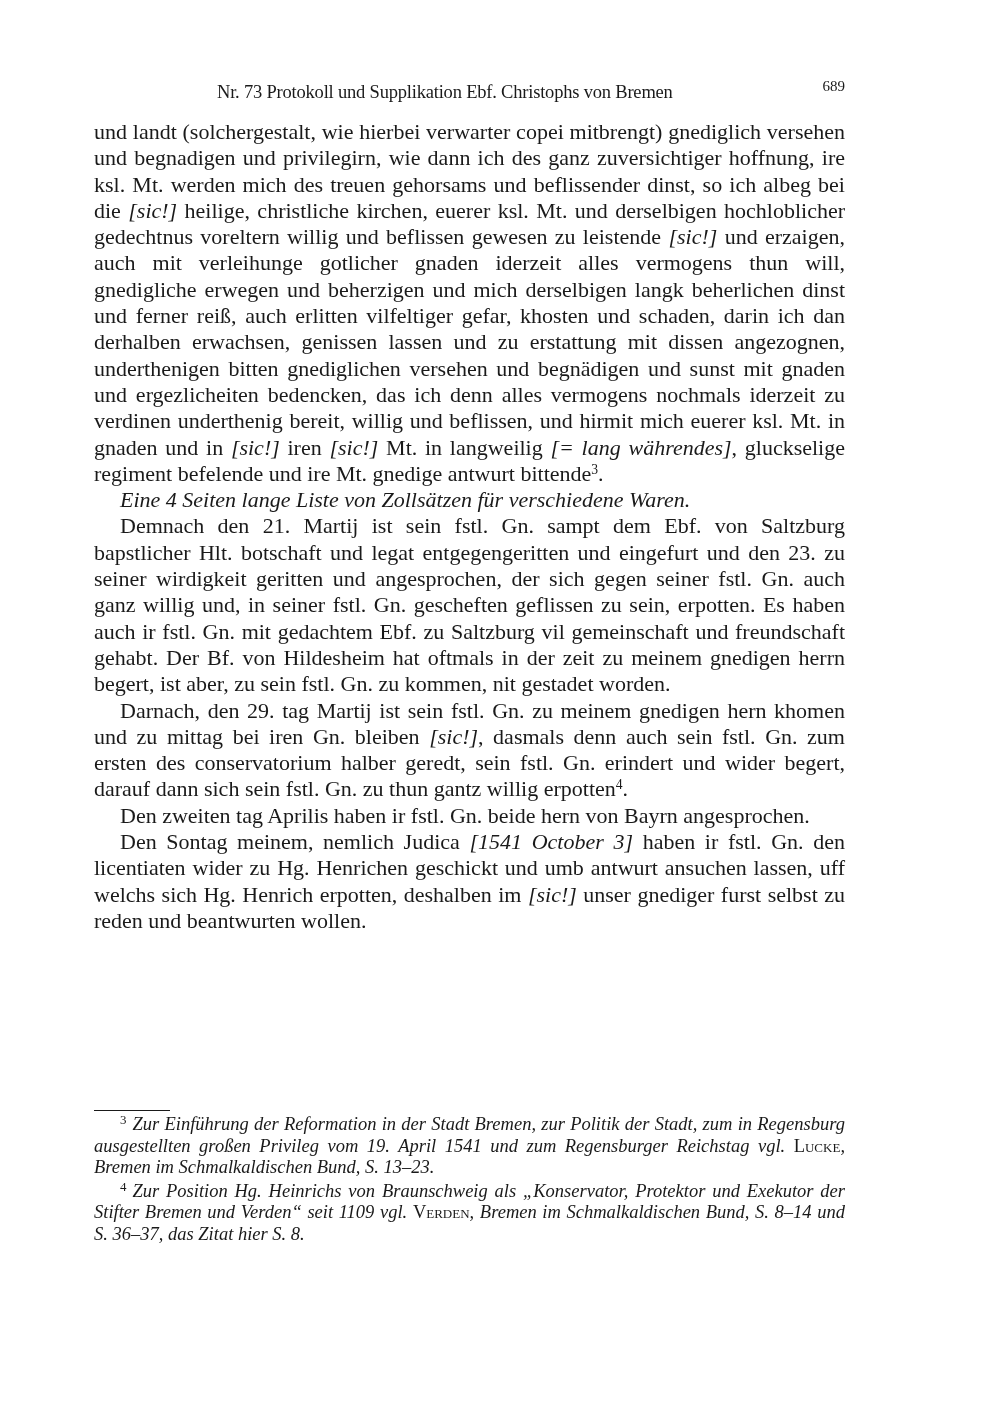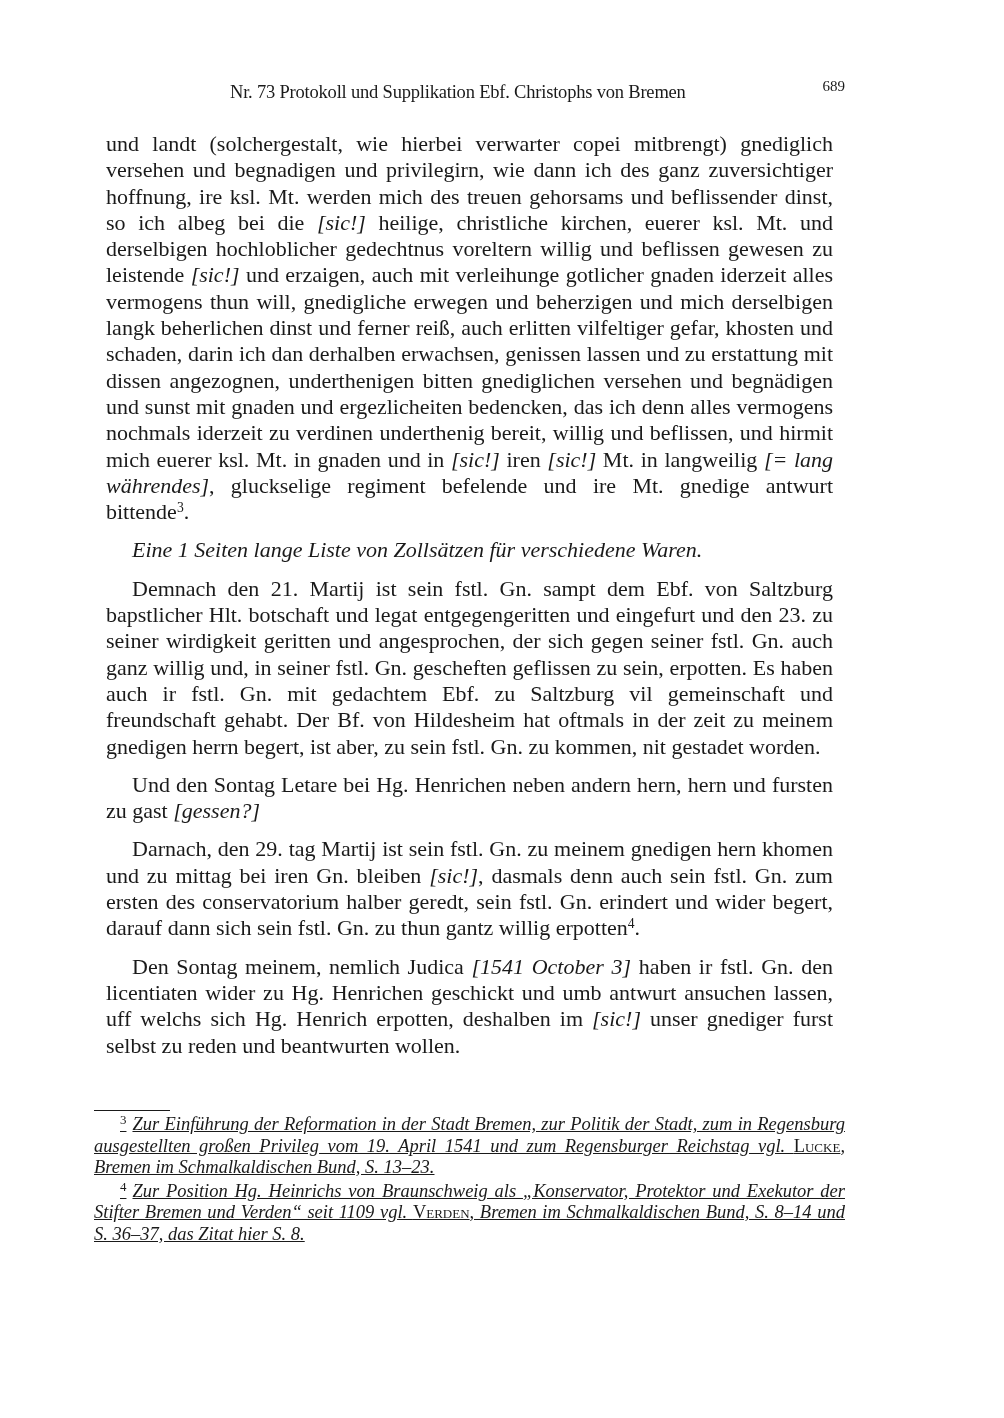--- a/index.html
+++ b/index.html
@@ -7,69 +7,68 @@
   .page {
     position: absolute; left: 94px; top: 0; width: 751px;
     font-family: "Liberation Serif", "DejaVu Serif", serif;
     color: #1a1a1a;
   }
   .running-head {
     position: absolute; top: 78px; left: 0; width: 751px; height: 30px;
     font-size: 19px;
   }
   .running-head .title {
-    position: absolute; left: 136px; top: 4px; font-size: 18.5px; letter-spacing: -0.2px;
+    position: absolute; left: 123px; top: 4px; font-size: 18.5px; letter-spacing: -0.2px;
   }
   .running-head .pageno {
     position: absolute; right: 0; top: 0; font-size: 15px;
   }
   .body-text {
     position: absolute; top: 119px; left: 0; width: 751px;
     font-size: 22px; line-height: 26.3px;
     text-align: justify; hyphens: manual;
   }
-  .body-text p { margin: 12px; }
+  .body-text p { margin: 0; }
   .body-text p.indent { text-indent: 26px; }
   .em { font-style: italic; }
   sup { font-size: 0.62em; line-height: 0; vertical-align: 0.55em; }
   .sc { font-variant: small-caps; font-style: normal; }
   .fn-rule {
     position: absolute; top: 1110px; left: 0; width: 76px; height: 0;
     border-top: 1.2px solid #1a1a1a;
   }
   .footnotes {
     position: absolute; top: 1114px; left: 0; width: 751px;
     font-size: 18.5px; line-height: 21.5px; font-style: italic;
     text-align: justify;
-    text-decoration: underline;
   }
   .footnotes p { margin: 0 0 2px 0; text-indent: 26px; }
   .footnotes .fn-num { font-style: normal; font-size: 0.7em; vertical-align: 0.45em; line-height: 0; margin-right: 6px; }
 </style>
 </head>
 <body>
 
 <div class="page">
 
   <div class="running-head">
     <span class="title">Nr. 73 Protokoll und Supplikation Ebf. Christophs von Bremen</span>
     <span class="pageno">689</span>
   </div>
 
   <div class="body-text">
     <p><span>und landt (solchergestalt, wie hierbei verwarter copei mitbrengt) gnediglich versehen und begnadigen und privilegirn, wie dann ich des ganz zuversichtiger hoffnung, ire ksl. Mt. werden mich des treuen gehorsams und beflissender dinst, so ich albeg bei die </span><span class="em">[sic!]</span><span> heilige, christliche kirchen, euerer ksl. Mt. und derselbigen hochloblicher gedechtnus voreltern willig und beflissen gewesen zu leistende </span><span class="em">[sic!]</span><span> und erzaigen, auch mit verleihunge gotlicher gnaden iderzeit alles vermogens thun will, gnedigliche erwegen und beherzigen und mich derselbigen langk beherlichen dinst und ferner reiß, auch erlitten vilfeltiger gefar, khosten und schaden, darin ich dan derhalben erwachsen, genissen lassen und zu erstattung mit dissen angezognen, underthenigen bitten gnediglichen versehen und begnädigen und sunst mit gnaden und ergezlicheiten bedencken, das ich denn alles vermogens nochmals iderzeit zu verdinen underthenig bereit, willig und beflissen, und hirmit mich euerer ksl. Mt. in gnaden und in </span><span class="em">[sic!]</span><span> iren </span><span class="em">[sic!]</span><span> Mt. in langweilig </span><span class="em">[= lang währendes]</span><span>, gluckselige regiment befelende und ire Mt. gnedige antwurt bittende</span><sup>3</sup><span>.</span></p>
 
-    <p class="indent em">Eine 1 Seiten lange Liste von Zollsätzen für verschiedene Waren.</p>
+    <p class="indent em">Eine 4 Seiten lange Liste von Zollsätzen für verschiedene Waren.</p>
 
     <p class="indent">Demnach den 21. Martij ist sein fstl. Gn. sampt dem Ebf. von Saltzburg bapstlicher Hlt. botschaft und legat entgegengeritten und eingefurt und den 23. zu seiner wirdigkeit geritten und angesprochen, der sich gegen seiner fstl. Gn. auch ganz willig und, in seiner fstl. Gn. gescheften geflissen zu sein, erpotten. Es haben auch ir fstl. Gn. mit gedachtem Ebf. zu Saltzburg vil gemeinschaft und freundschaft gehabt. Der Bf. von Hildesheim hat oftmals in der zeit zu meinem gnedigen herrn begert, ist aber, zu sein fstl. Gn. zu kommen, nit gestadet worden.</p>
 
-    <p class="indent"><span>Und den Sontag Letare bei Hg. Henrichen neben andern hern, hern und fursten zu gast </span><span class="em">[gessen?]</span></p>
 
     <p class="indent"><span>Darnach, den 29. tag Martij ist sein fstl. Gn. zu meinem gnedigen hern khomen und zu mittag bei iren Gn. bleiben </span><span class="em">[sic!]</span><span>, dasmals denn auch sein fstl. Gn. zum ersten des conservatorium halber geredt, sein fstl. Gn. erindert und wider begert, darauf dann sich sein fstl. Gn. zu thun gantz willig erpotten</span><sup>4</sup><span>.</span></p>
 
+    <p class="indent">Den zweiten tag Aprilis haben ir fstl. Gn. beide hern von Bayrn angespro­chen.</p>
 
     <p class="indent"><span>Den Sontag meinem, nemlich Judica </span><span class="em">[1541 October 3]</span><span> haben ir fstl. Gn. den licentiaten wider zu Hg. Henrichen geschickt und umb antwurt ansuchen lassen, uff welchs sich Hg. Henrich erpotten, deshalben im </span><span class="em">[sic!]</span><span> unser gnediger furst selbst zu reden und beantwurten wollen.</span></p>
   </div>
 
   <div class="fn-rule"></div>
 
   <div class="footnotes">
     <p><span class="fn-num">3</span><span>Zur Einführung der Reformation in der Stadt Bremen, zur Politik der Stadt, zum in Regensburg ausgestellten großen Privileg vom 19. April 1541 und zum Regensburger Reichstag vgl. </span><span class="sc">Lucke</span><span>, Bremen im Schmalkaldischen Bund, S. 13–23.</span></p>
     <p><span class="fn-num">4</span><span>Zur Position Hg. Heinrichs von Braunschweig als „Konservator, Protektor und Exeku­tor der Stifter Bremen und Verden“ seit 1109 vgl. </span><span class="sc">Verden</span><span>, Bremen im Schmalkaldischen Bund, S. 8–14 und S. 36–37, das Zitat hier S. 8.</span></p>
   </div>

